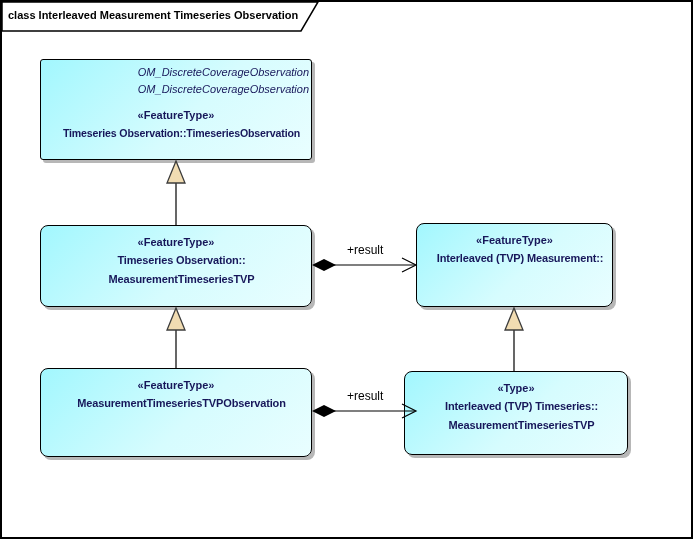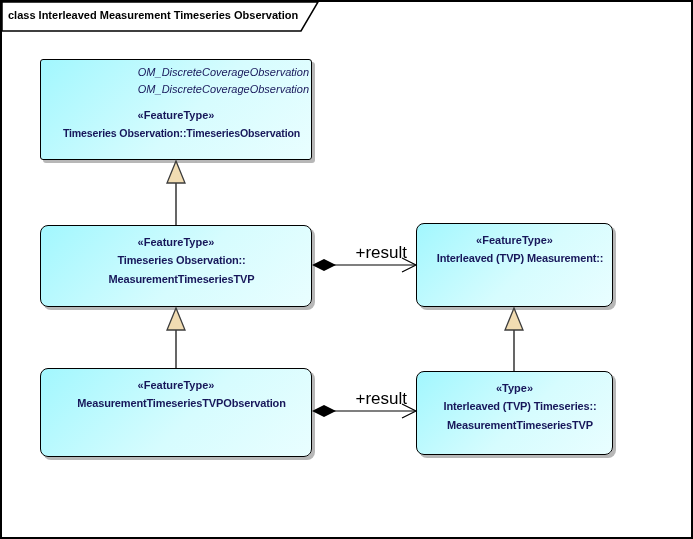--- a/index.html
+++ b/index.html
@@ -29,22 +29,22 @@
     position:absolute; left:0; top:0; width:693px; height:539px;
     z-index:2; pointer-events:none;
   }
   
   .tab-title {
     position:absolute; left:8px; top:9px; z-index:3;
     font-size:11px; font-weight:700; color:#000; white-space:nowrap;
   }
   
   .result-label {
-    position:absolute; left:335px; width:72px; text-align:right;
-    font-size:17px; color:#000; z-index:3; white-space:nowrap;
+    position:absolute; left:347px; width:72px; text-align:left;
+    font-size:12px; color:#000; z-index:3; white-space:nowrap;
   }
   .result-top    { top:243px; }
   .result-bottom { top:389px; }
 </style>
 </head>
 <body>
 
 <div class="canvas">
 
   <div class="node sharp" style="left:40px; top:59px; width:272px; height:101px;">
@@ -64,21 +64,21 @@
   <div class="node" style="left:416px; top:223px; width:197px; height:84px;">
     <div class="stereo">«FeatureType»</div>
     <div class="name">Interleaved (TVP) Measurement::</div>
   </div>
 
   <div class="node" style="left:40px; top:368px; width:272px; height:89px;">
     <div class="stereo">«FeatureType»</div>
     <div class="name">MeasurementTimeseriesTVPObservation</div>
   </div>
 
-  <div class="node" style="left:416px; top:371px; width:197px; height:84px;">
+  <div class="node" style="left:404px; top:371px; width:224px; height:84px;">
     <div class="stereo">«Type»</div>
     <div class="name">Interleaved (TVP) Timeseries::</div>
     <div class="name">MeasurementTimeseriesTVP</div>
   </div>
 
   <svg class="overlay" viewBox="0 0 693 539">
 
     <rect x="1" y="1" width="691" height="537" fill="none" stroke="#000000" stroke-width="2"></rect>
 
     <path d="M 2,2 H 318 L 301,31 H 2 Z" fill="#ffffff" stroke="#000000" stroke-width="1.5"></path>

